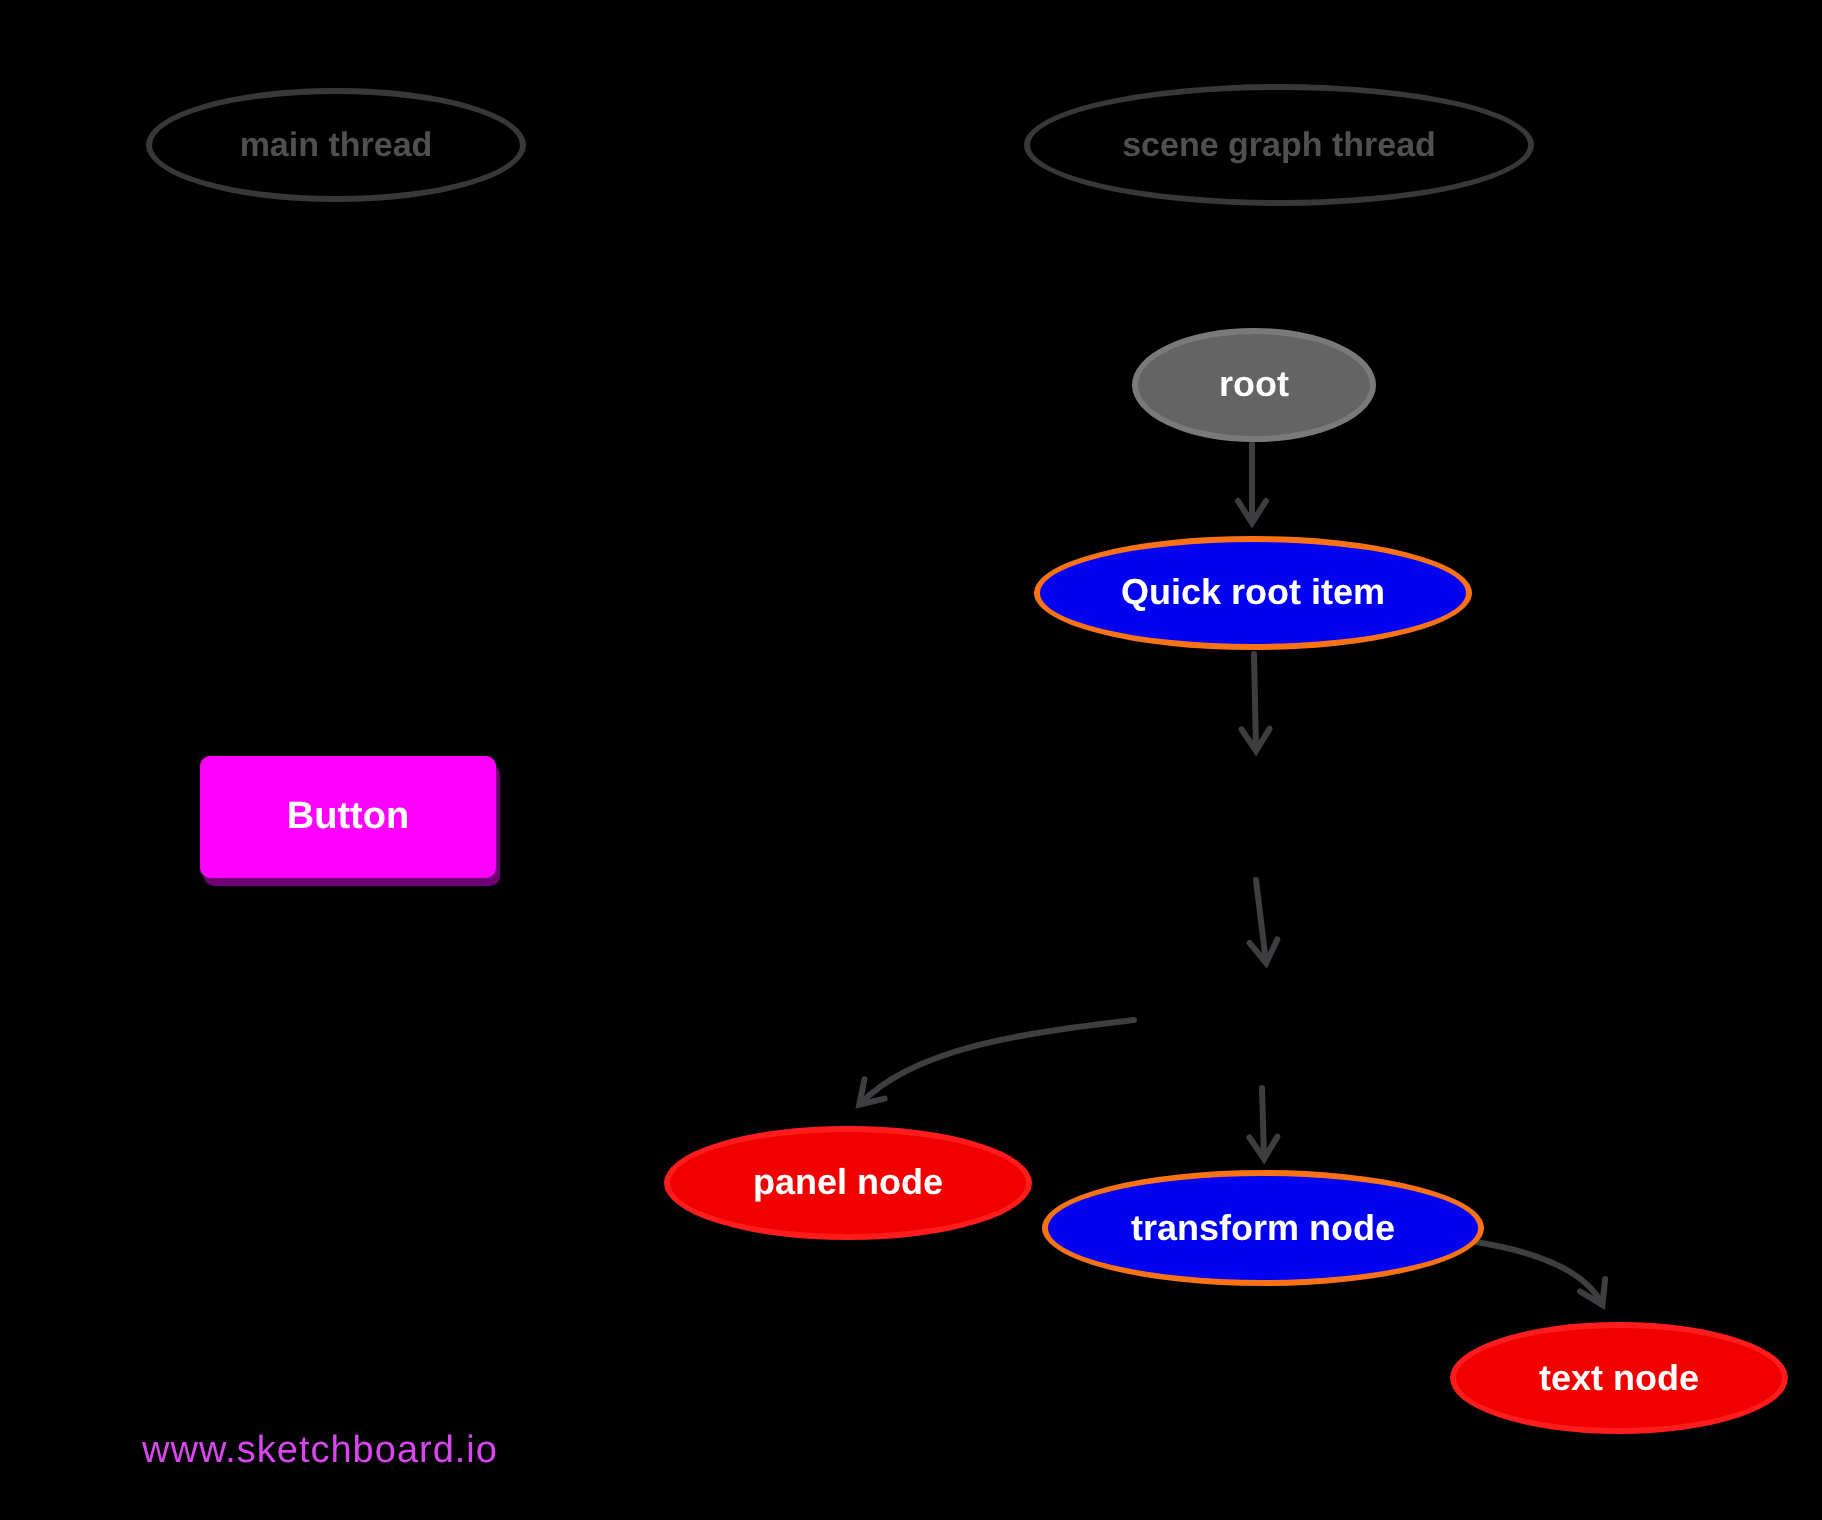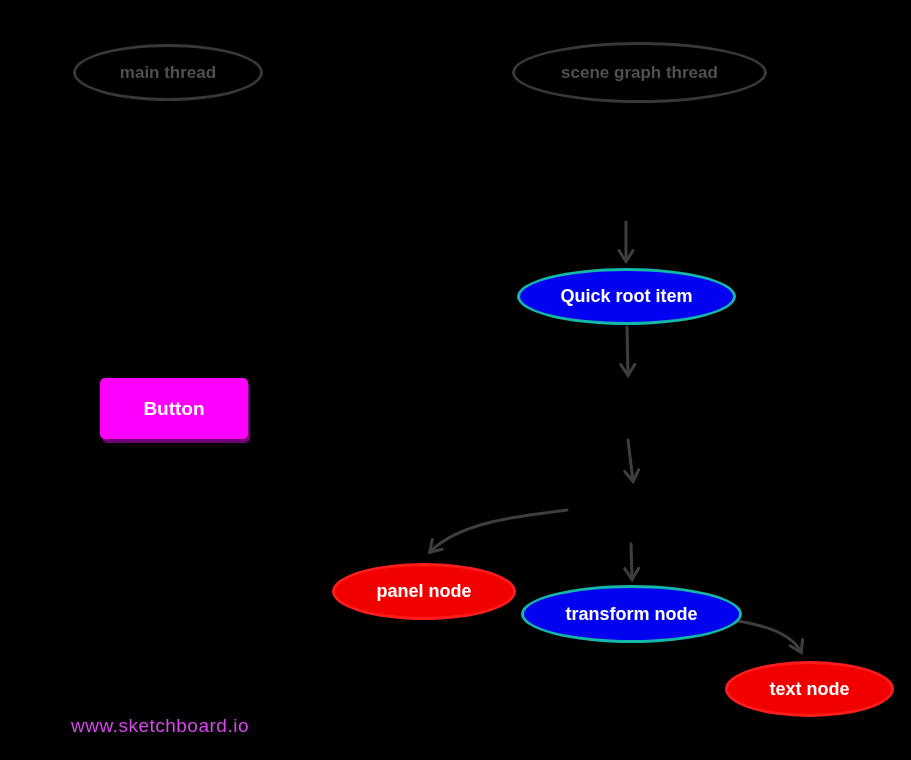--- a/index.html
+++ b/index.html
@@ -14,21 +14,21 @@
   #edges{position:absolute;left:0;top:0;width:911px;height:760px;}
   .node{
     position:absolute;
     display:flex;align-items:center;justify-content:center;
     box-sizing:border-box;
     font-weight:bold;color:#fff;font-size:18px;
     text-align:center;
   }
   .ellipse{border-radius:50%;}
   .gray{background:#646464;border:3px solid #7a7a7a;}
-  .blue{background:#0202f0;border:3px solid #14b8a6;}
+  .blue{background:#0202f0;border:3px solid #f97316;}
   .red{background:#f20000;border:3px solid #ff1c1c;}
   .lane{
     background:transparent;
     border:3px solid #36383a;
     color:#4e5052;
     border-radius:50%;
     font-size:17px;
   }
   
   #lane-main{left:42px;top:44px;width:190px;height:57px;}
@@ -72,20 +72,23 @@
     </g>
   </svg>
 
   <div id="lane-main" class="node lane">
     <span>main thread</span>
   </div>
   <div id="lane-scene" class="node lane">
     <span>scene graph thread</span>
   </div>
 
+  <div id="n-root" class="node ellipse gray">
+    <span>root</span>
+  </div>
   <div id="n-quick" class="node ellipse blue">
     <span>Quick root item</span>
   </div>
   <div id="n-transform" class="node ellipse blue">
     <span>transform node</span>
   </div>
   <div id="n-panel" class="node ellipse red">
     <span>panel node</span>
   </div>
   <div id="n-button" class="node">

